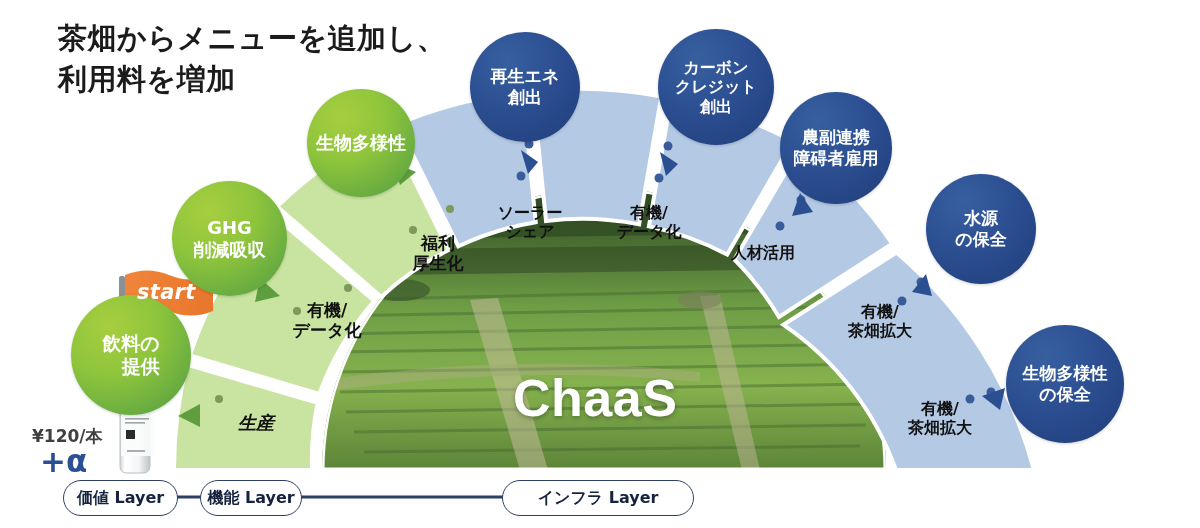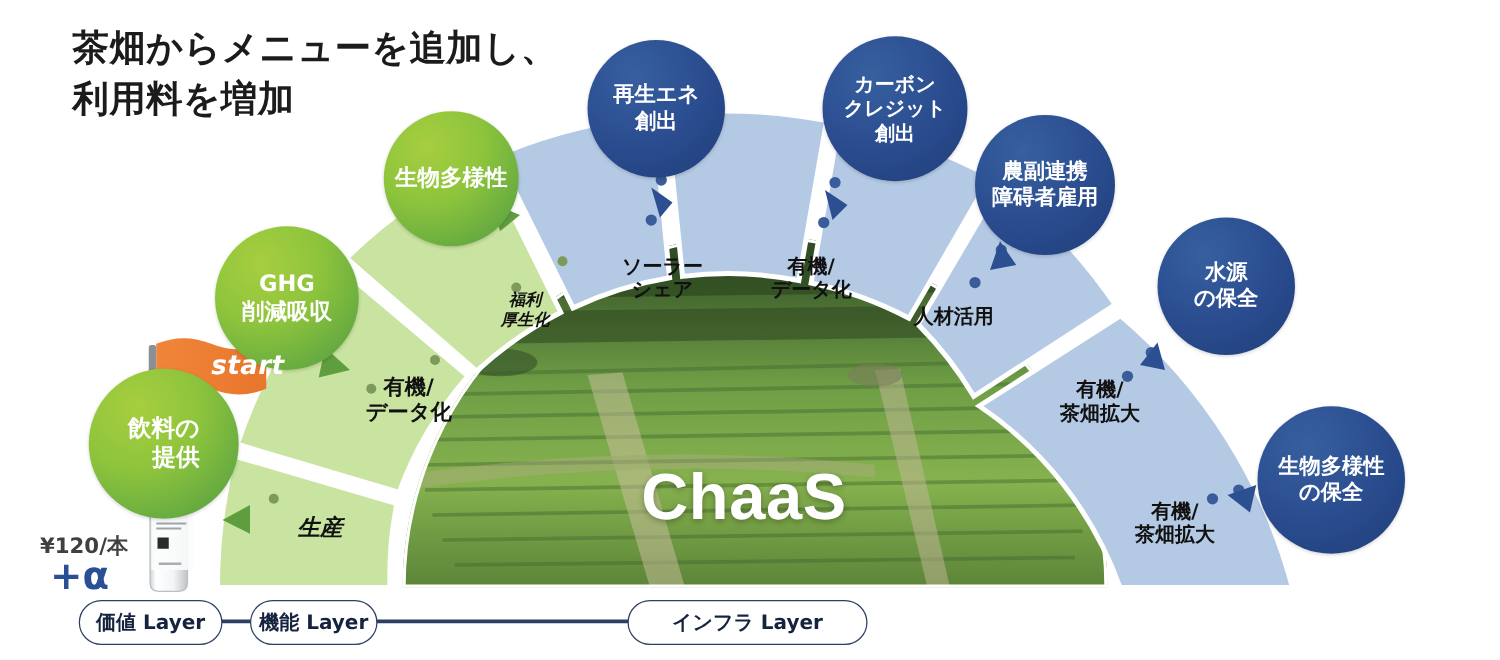--- a/index.html
+++ b/index.html
@@ -43,21 +43,21 @@
 
   .chaas{
     position:absolute;z-index:5;color:#ffffff;font-weight:700;
     font-size:52px;letter-spacing:0.5px;
     text-shadow:0 2px 5px rgba(0,0,0,.30);
     font-family:Liberation Sans, sans-serif;
   }
 
   .flag-text{
     position:absolute;z-index:6;color:#fff;font-weight:700;font-size:21px;
-    font-style:italic;letter-spacing:0.3px;margin-left:32px;
+    font-style:italic;letter-spacing:0.3px;
   }
 
   .price{position:absolute;z-index:6;color:#404040;font-weight:700;font-size:17px;}
   .plusalpha{position:absolute;z-index:6;color:#2b4f94;font-weight:700;font-size:31px;}
 
   .pill{
     position:absolute;z-index:6;background:#fff;border:1.6px solid #2d3f63;
     border-radius:22px;display:flex;align-items:center;justify-content:center;
     color:#16233f;font-weight:700;font-size:16px;height:34px;
   }
@@ -180,21 +180,21 @@
       <rect x="125" y="418" width="24" height="1.6" fill="#9ea4a9"></rect>
       <rect x="125" y="422" width="20" height="1.6" fill="#9ea4a9"></rect>
     </g>
   </svg>
 
   <div class="bottle-label" style="top:401px;left:117px;width:42px;font-size:8.5px;letter-spacing:.3px;">SUSTEA</div>
 
   <div class="seg-label" style="left:208px;top:412px;width:96px;font-size:18px;font-style:italic;">生産</div>
   <div class="seg-label" style="left:272px;top:300px;width:110px;font-size:17px;">有機/
 データ化</div>
-  <div class="seg-label" style="left:370px;top:233px;width:100px;font-size:13px;font-style:italic;">福利
+  <div class="seg-label" style="left:388px;top:233px;width:100px;font-size:17px;">福利
 厚生化</div>
   <div class="seg-label" style="left:477px;top:203px;width:106px;font-size:16px;">ソーラー
 シェア</div>
   <div class="seg-label" style="left:597px;top:203px;width:104px;font-size:16px;">有機/
 データ化</div>
   <div class="seg-label" style="left:713px;top:243px;width:100px;font-size:16px;">人材活用</div>
   <div class="seg-label" style="left:829px;top:302px;width:102px;font-size:16px;">有機/
 茶畑拡大</div>
   <div class="seg-label" style="left:889px;top:399px;width:102px;font-size:16px;">有機/
 茶畑拡大</div>

